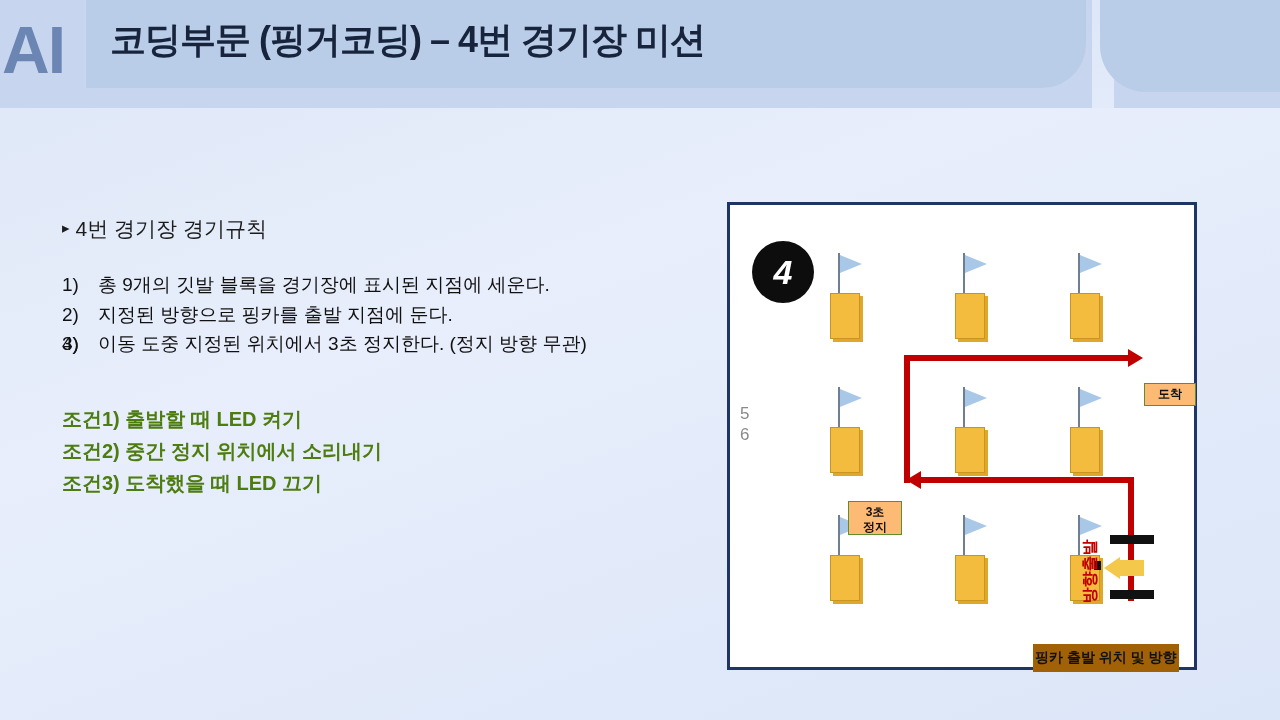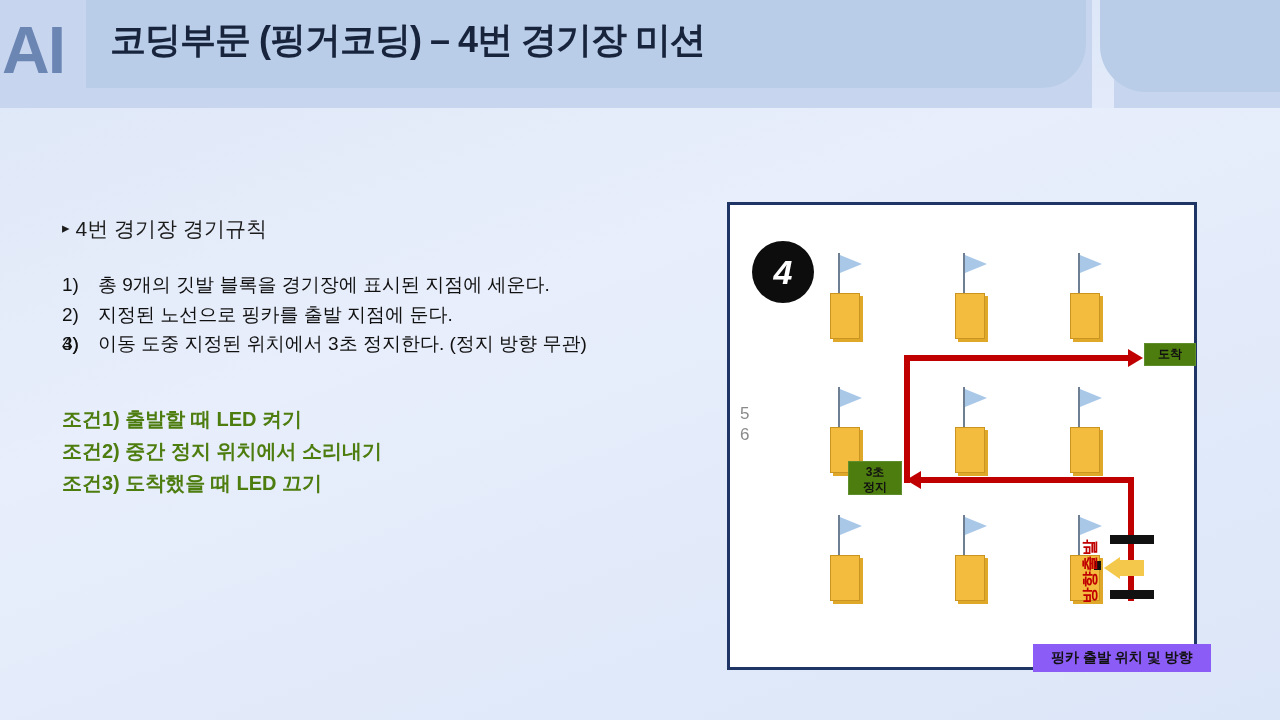--- a/index.html
+++ b/index.html
@@ -188,29 +188,30 @@
     border-left: 15px solid #c00000;
   }
   .arrow-head.left {
     border-top: 9px solid transparent;
     border-bottom: 9px solid transparent;
     border-right: 15px solid #c00000;
   }
 
   .tag {
     position: absolute;
-    background: #4d7c0f;
+    background: #fdba74;
     border: 1px solid #5f8f2c;
     color: #111;
     font-size: 12px;
     font-weight: bold;
     text-align: center;
     line-height: 1.25;
     padding: 3px 6px;
     box-sizing: border-box;
+    margin-top: 40px;
   }
 
   
   .car-marker {
     position: absolute;
     left: 350px; top: 330px;
     width: 78px; height: 64px;
   }
   .car-marker .bar {
     position: absolute;
@@ -234,25 +235,25 @@
   }
   .car-marker .cbody {
     position: absolute;
     left: 38px; top: 25px;
     width: 26px; height: 16px;
     background: #f4c84a;
   }
   .caption-tag {
     position: absolute;
     left: 1033px; top: 644px;
-    background: #8b5cf6;
+    background: #a16207;
     color: #111;
     font-size: 14px;
     font-weight: bold;
-    padding: 5px 18px;
+    padding: 5px 2px;
     white-space: nowrap;
   }
 </style>
 </head>
 <body>
 
 <div class="top-band"></div>
 <div class="band-gap" style="left:1092px"></div>
 <div class="logo-block">AI</div>
 <div class="title-pill-inner"></div>
@@ -265,21 +266,21 @@
     <span class="tri">▸</span><span>4번 경기장 경기규칙</span>
   </div>
 
   <ol class="rules">
     <li>
       <span class="num">1)</span>
       <span>총 9개의 깃발 블록을 경기장에 표시된 지점에 세운다.</span>
     </li>
     <li>
       <span class="num">2)</span>
-      <span>지정된 노선으로 핑카를 출발 지점에 둔다.</span>
+      <span>지정된 방향으로 핑카를 출발 지점에 둔다.</span>
     </li>
     <li>
       <span class="num">3)</span>
     </li>
     <li>
       <span class="num">4)</span>
       <span>이동 도중 지정된 위치에서 3초 정지한다. (정지 방향 무관)</span>
     </li>
   </ol>
 

